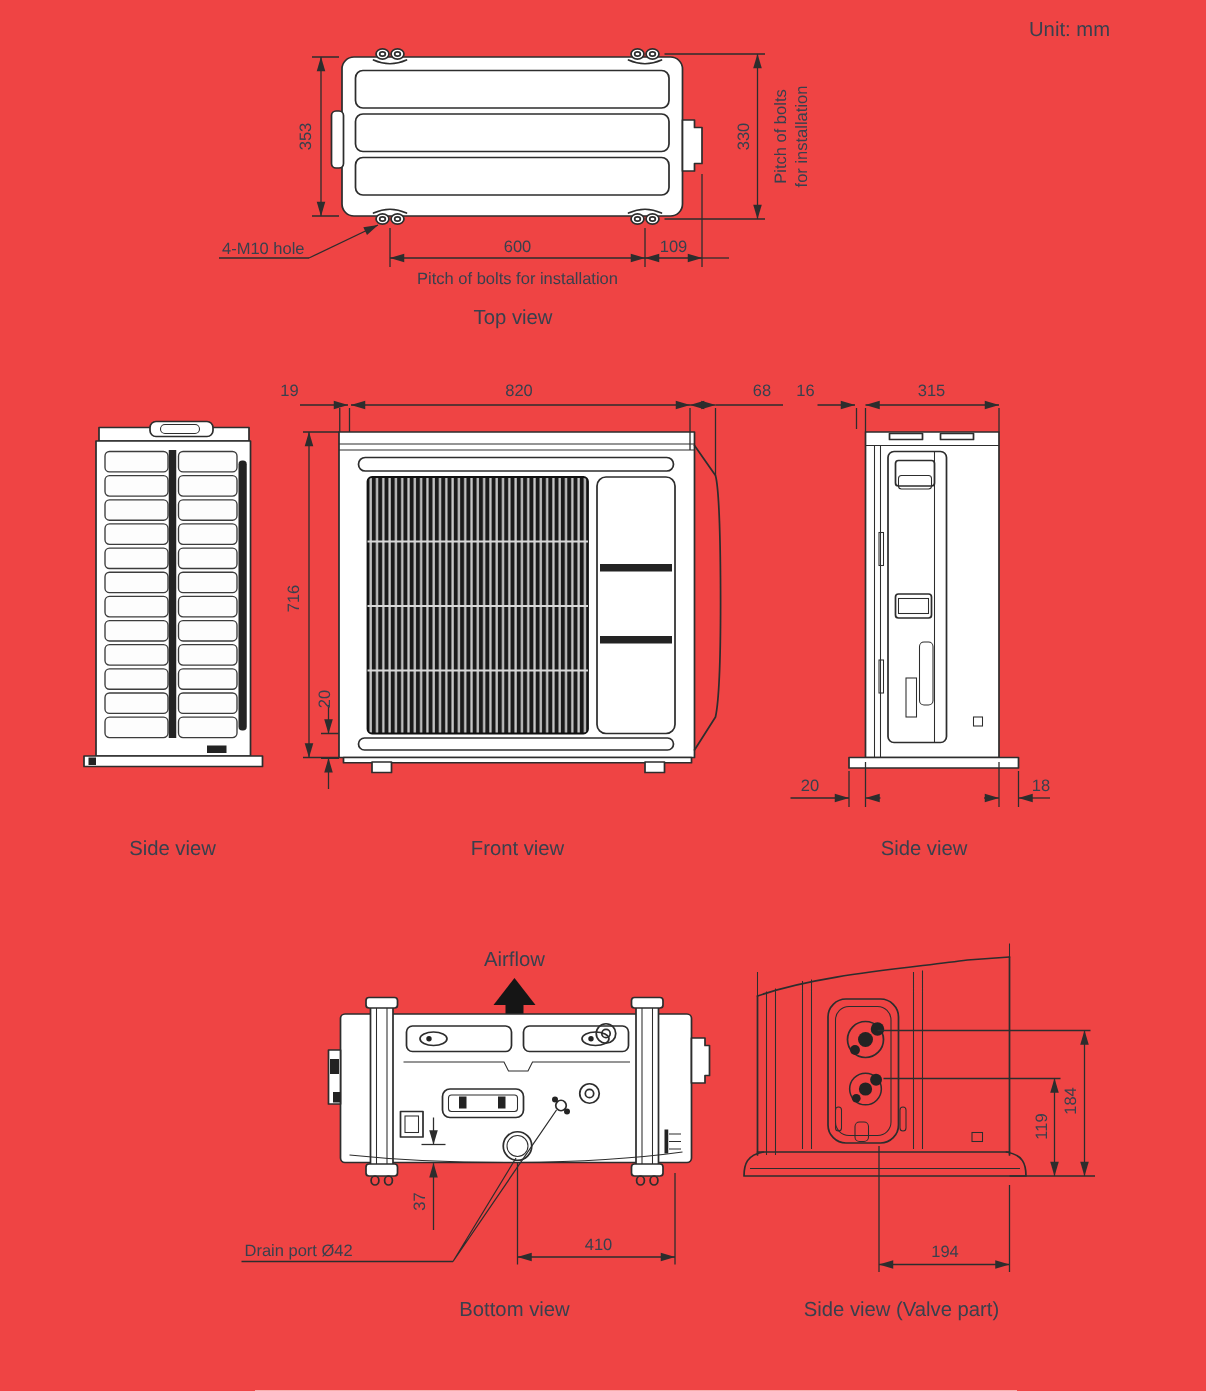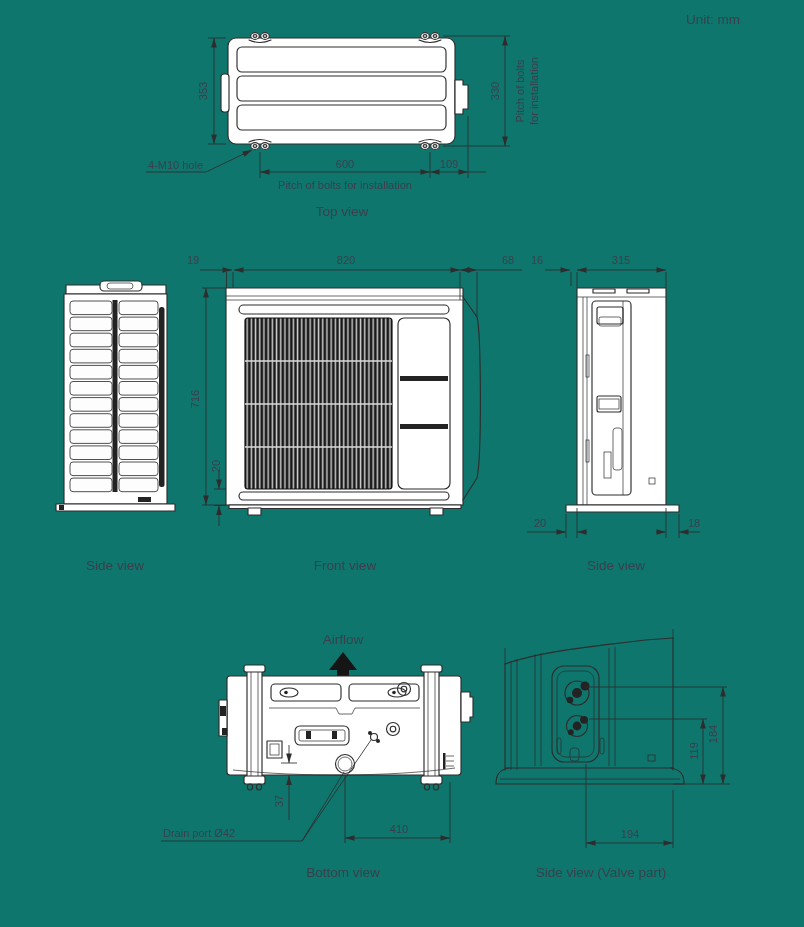--- a/index.html
+++ b/index.html
@@ -1,16 +1,16 @@
 <!DOCTYPE html>
 <html><head>
 <meta charset="utf-8">
 <style>
   html,body{margin:0;padding:0;background:#ffffff;}
-  .page{position:relative;width:804px;height:927px;background:#0f766e;overflow:hidden;}
+  .page{position:relative;width:804px;height:927px;background:#ef4444;overflow:hidden;}
   svg{display:block;}
   svg text{font-family:"Liberation Sans","DejaVu Sans",sans-serif;fill:#39404d;}
   .dim-t{font-size:11px;}
   .note-t{font-size:11px;}
   .cap-t{font-size:13.5px;}
   .obj{stroke:#2d2d2d;stroke-width:1.15;fill:none;stroke-linejoin:round;stroke-linecap:round;}
   .objf{stroke:#2d2d2d;stroke-width:1.15;fill:#ffffff;stroke-linejoin:round;}
   .thin{stroke:#2d2d2d;stroke-width:0.7;fill:none;}
   .dk{fill:#232323;stroke:none;}
   .dl{stroke:#2d2d2d;stroke-width:0.85;fill:none;}

